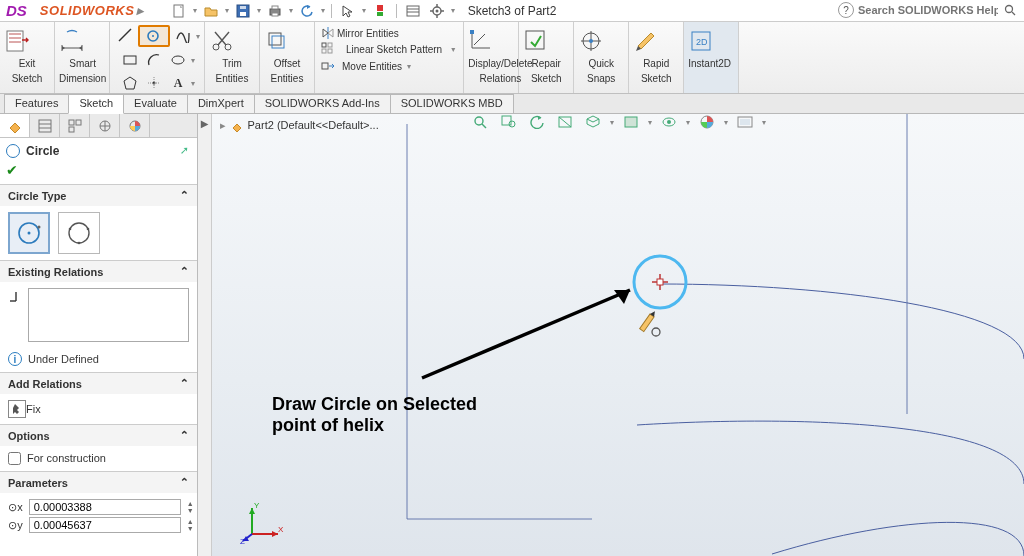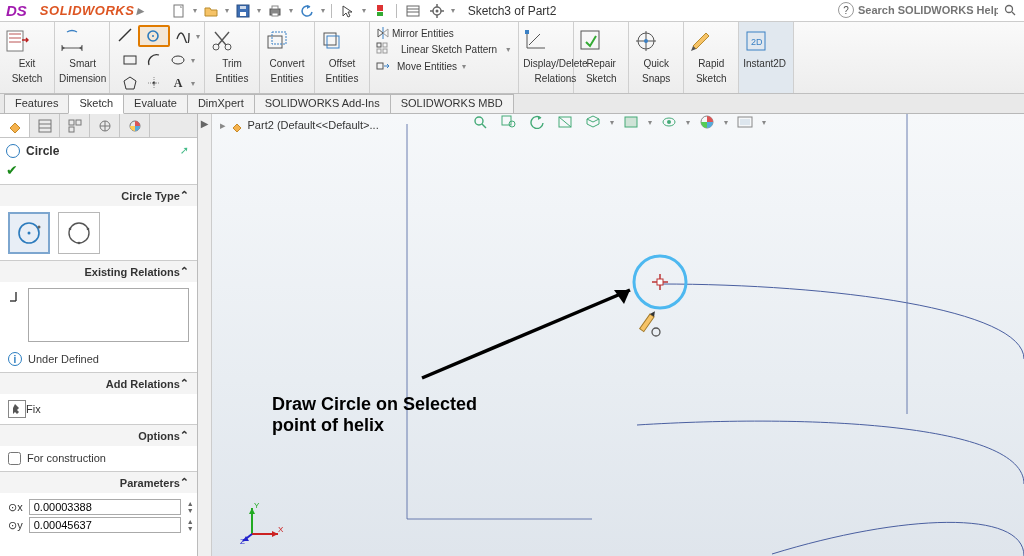--- a/index.html
+++ b/index.html
@@ -33,21 +33,21 @@
   .pm { width:198px; border-right:1px solid #bbb; background:#fff; display:flex; flex-direction:column; overflow:hidden; }
   .pm-tabs { height:24px; background:#eaeaea; display:flex; border-bottom:1px solid #c5c5c5; }
   .pm-tab { width:30px; border-right:1px solid #c5c5c5; display:flex; align-items:center; justify-content:center; cursor:pointer; }
   .pm-tab.on { background:#fff; }
   .pm-head { padding:6px 8px 2px 6px; display:flex; gap:6px; }
   .pm-head .ball { width:14px; height:14px; border:1.5px solid #2c7bbd; border-radius:50%; }
   .pm-head .name { font-size:12px; font-weight:600; flex:1; }
   .pm-head .pin { color:#4b8; }
   .pm-confirm { padding:2px 8px 6px 6px; color:#1a8a1a; font-size:14px; }
   .section { border-top:1px solid #ccc; }
-  .section-h { display:flex; align-items:center; justify-content:flex-end; padding:4px 8px; font-weight:600; font-size:11px; background:#f4f4f4; }
+  .section-h { display:flex; align-items:center; justify-content:space-between; padding:4px 8px; font-weight:600; font-size:11px; background:#f4f4f4; }
   .section-b { padding:6px 8px; }
   .type-opts { display:flex; gap:8px; }
   .type-opt { width:42px; height:42px; border:1px solid #b8b8b8; display:flex; align-items:center; justify-content:center; background:#fff; cursor:pointer; }
   .type-opt.sel { background:#e8eef6; border-color:#7da6cf; box-shadow:0 0 0 1px #7da6cf inset; }
   .er-box { width:100%; height:54px; border:1px solid #aaa; background:#fff; }
   .und { display:flex; align-items:center; gap:6px; font-size:11px; color:#3a3a3a; }
   .und .info { width:14px; height:14px; border:1.4px solid #2a7dc0; border-radius:50%; display:flex; align-items:center; justify-content:center; font-size:10px; color:#2a7dc0; font-weight:bold; }
   .add-rel { display:flex; align-items:center; }
   .fix-ic { width:18px; height:18px; border:1px solid #888; display:flex; align-items:center; justify-content:center; }
   .chk { display:flex; gap:6px; }
@@ -235,29 +235,20 @@
   </div>
   <div class="rgrp">
     <div class="big-btn">
       <svg class="ic" viewBox="0 0 26 26">
           <circle cx="7" cy="19" r="3" fill="none" stroke="#555"></circle>
           <circle cx="19" cy="19" r="3" fill="none" stroke="#555"></circle>
           <line x1="9" y1="17" x2="20" y2="4" stroke="#555" stroke-width="1.4"></line>
           <line x1="17" y1="17" x2="6" y2="4" stroke="#555" stroke-width="1.4"></line>
         </svg>
       <span class="lbl">Trim Entities</span>
-    </div>
-  </div>
-  <div class="rgrp">
-    <div class="big-btn">
-      <svg class="ic" viewBox="0 0 26 26">
-          <rect x="4" y="8" width="14" height="12" fill="none" stroke="#555"></rect>
-          <rect x="8" y="4" width="14" height="12" fill="none" stroke="#3a80c4" stroke-dasharray="2 1"></rect>
-        </svg>
-      <span class="lbl">Convert Entities</span>
     </div>
   </div>
   <div class="rgrp">
     <div class="big-btn">
       <svg class="ic" viewBox="0 0 26 26">
           <rect x="5" y="5" width="12" height="12" fill="none" stroke="#555"></rect>
           <rect x="8" y="8" width="12" height="12" fill="none" stroke="#3a80c4"></rect>
         </svg>
       <span class="lbl">Offset Entities</span>
     </div>

